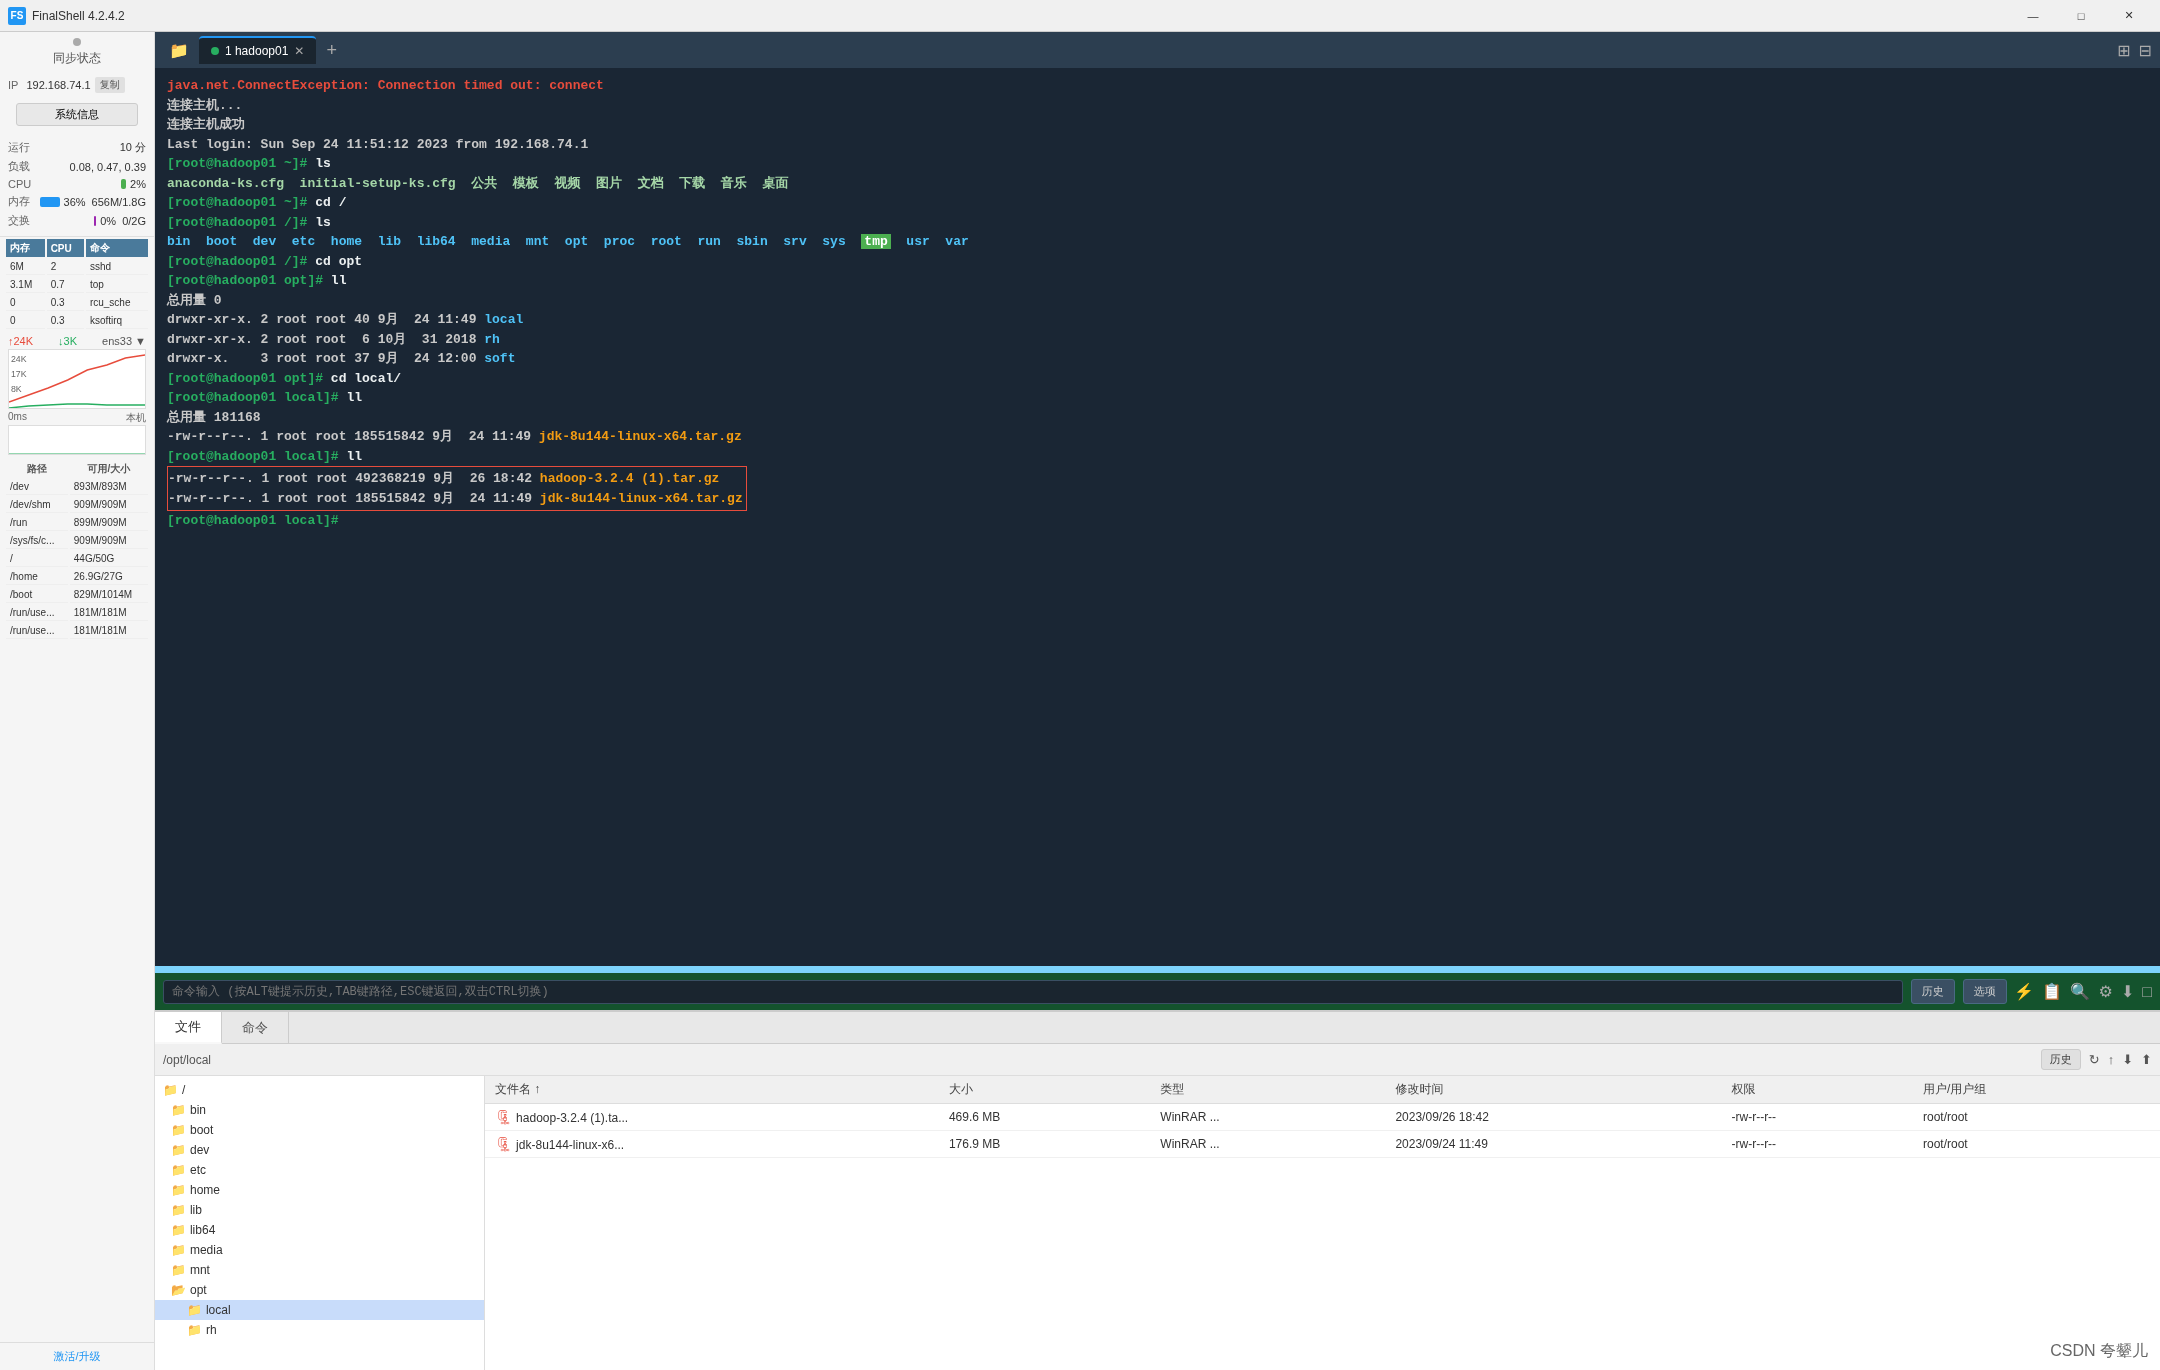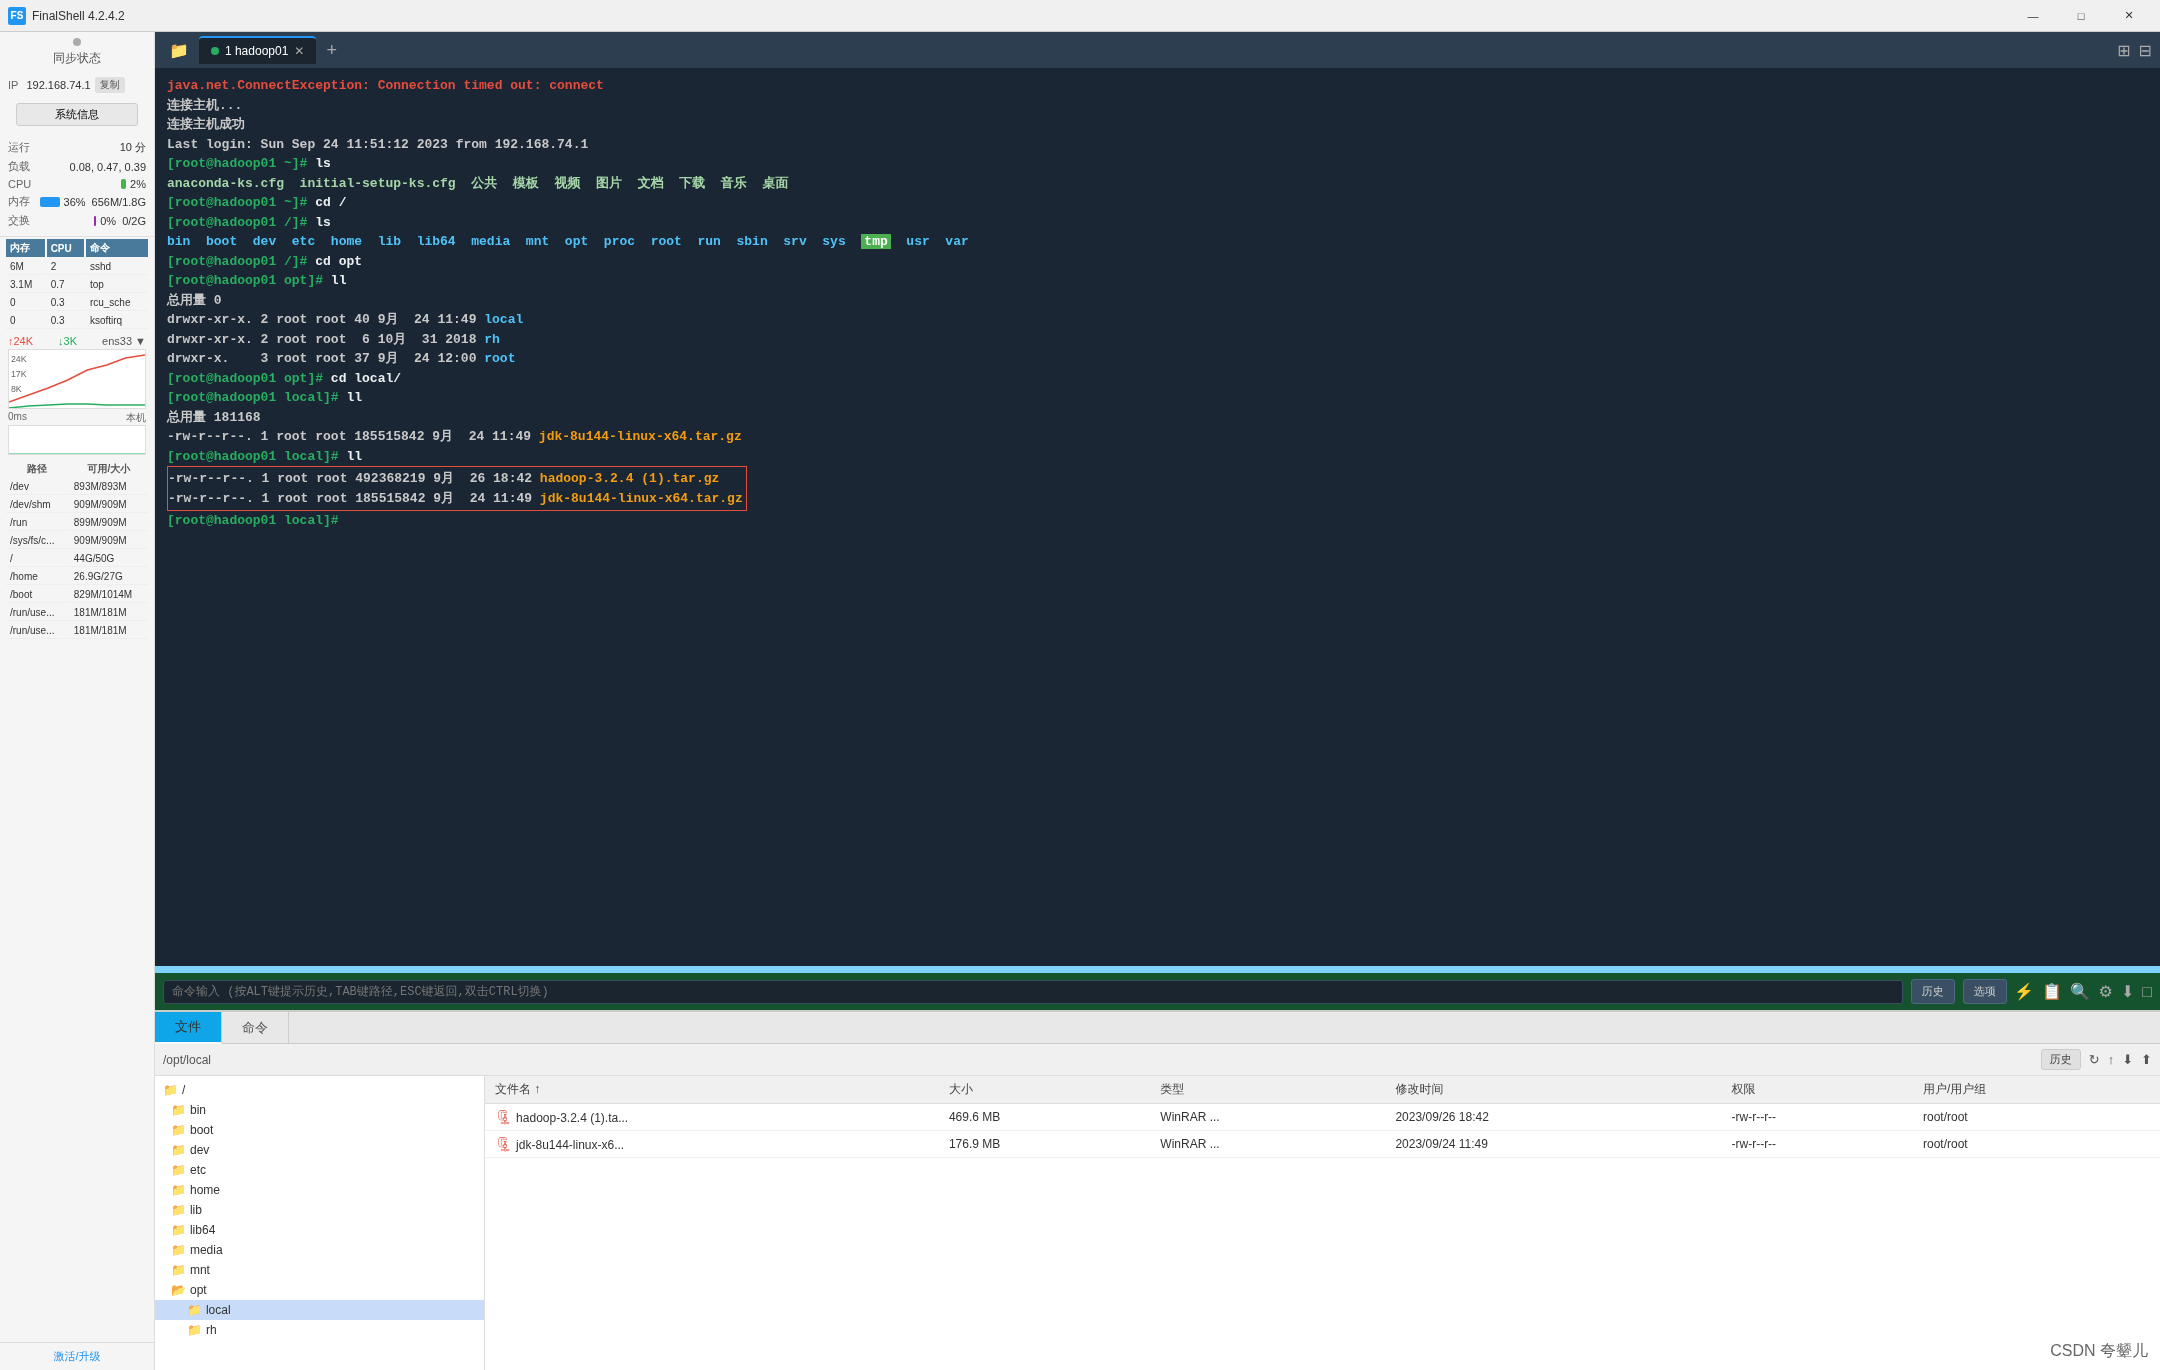--- a/index.html
+++ b/index.html
@@ -238,21 +238,21 @@
     .fm-tab {
       height: 32px;
       padding: 0 20px;
       display: flex; align-items: center;
       cursor: pointer;
       font-size: 13px;
       color: #555;
       border-right: 1px solid #ccc;
     }
     .fm-tab.active {
-      background: #0ea5e9;
+      background: #ffffff;
       color: #333;
       border-bottom: 2px solid #f8f8f8;
       margin-bottom: -1px;
       font-family: Liberation Serif, serif;
     }
     #fm-toolbar {
       height: 32px;
       background: #f0f0f0;
       display: flex; align-items: center;
       padding: 0 8px; gap: 8px;
@@ -518,21 +518,21 @@
       <div class="term-line"><span style="color:#27ae60;">[root@hadoop01 ~]#</span> <span style="color:#ecf0f1;">ls</span></div>
       <div class="term-line" style="color:#a5d6a7;">anaconda-ks.cfg  initial-setup-ks.cfg  公共  模板  视频  图片  文档  下载  音乐  桌面</div>
       <div class="term-line"><span style="color:#27ae60;">[root@hadoop01 ~]#</span> <span style="color:#ecf0f1;">cd /</span></div>
       <div class="term-line"><span style="color:#27ae60;">[root@hadoop01 /]#</span> <span style="color:#ecf0f1;">ls</span></div>
       <div class="term-line"><span style="color:#4fc3f7;">bin  boot  dev  etc  home  lib  lib64  media  mnt  opt  proc  root  run  sbin  srv  sys  </span><span style="background:#4caf50;color:#fff;padding:0 3px;">tmp</span><span style="color:#4fc3f7;">  usr  var</span></div>
       <div class="term-line"><span style="color:#27ae60;">[root@hadoop01 /]#</span> <span style="color:#ecf0f1;">cd opt</span></div>
       <div class="term-line"><span style="color:#27ae60;">[root@hadoop01 opt]#</span> <span style="color:#ecf0f1;">ll</span></div>
       <div class="term-line">总用量 0</div>
       <div class="term-line">drwxr-xr-x. 2 root root 40 9月  24 11:49 <span style="color:#4fc3f7;">local</span></div>
       <div class="term-line">drwxr-xr-x. 2 root root  6 10月  31 2018 <span style="color:#4fc3f7;">rh</span></div>
-      <div class="term-line">drwxr-x.    3 root root 37 9月  24 12:00 <span style="color:#4fc3f7;">root</span></div>
+      <div class="term-line">drwxr-x.    3 root root 37 9月  24 12:00 <span style="color:#4fc3f7;">soft</span></div>
       <div class="term-line"><span style="color:#27ae60;">[root@hadoop01 opt]#</span> <span style="color:#ecf0f1;">cd local/</span></div>
       <div class="term-line"><span style="color:#27ae60;">[root@hadoop01 local]#</span> <span style="color:#ecf0f1;">ll</span></div>
       <div class="term-line">总用量 181168</div>
       <div class="term-line">-rw-r--r--. 1 root root 185515842 9月  24 11:49 <span style="color:#f39c12;">jdk-8u144-linux-x64.tar.gz</span></div>
       <div class="term-line"><span style="color:#27ae60;">[root@hadoop01 local]#</span> <span style="color:#ecf0f1;">ll</span></div>
       
       <div style="border:1px solid #e74c3c; display:inline-block; width:580px; padding:2px 0;">
         <div class="term-line">-rw-r--r--. 1 root root 492368219 9月  26 18:42 <span style="color:#f39c12;">hadoop-3.2.4 (1).tar.gz</span></div>
         <div class="term-line">-rw-r--r--. 1 root root 185515842 9月  24 11:49 <span style="color:#f39c12;">jdk-8u144-linux-x64.tar.gz</span></div>
       </div>

